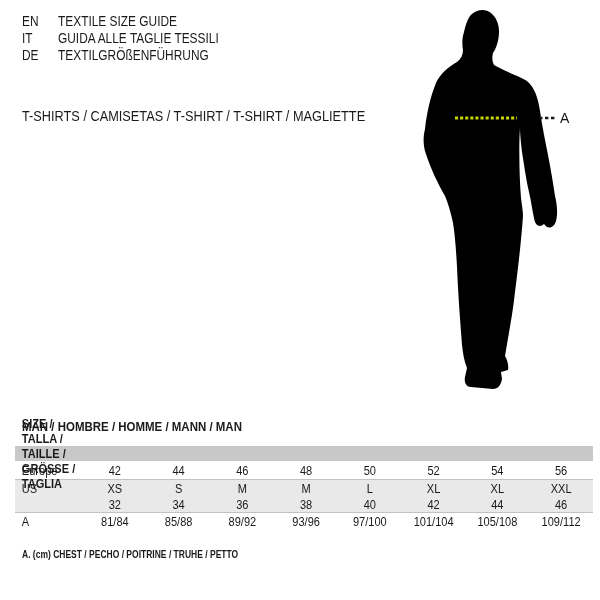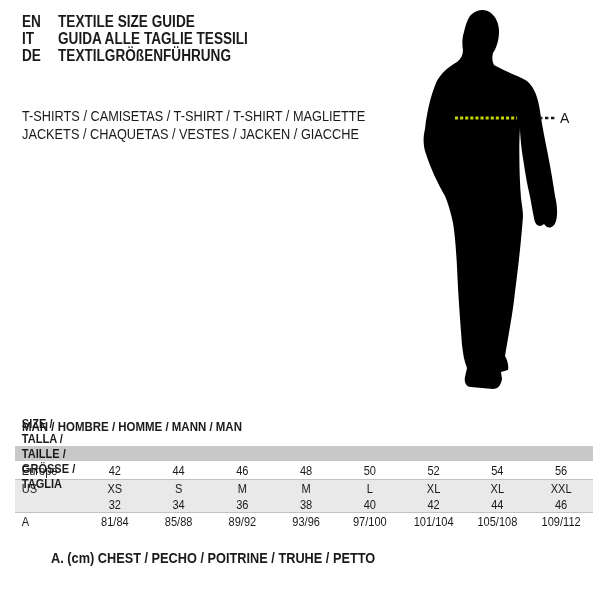--- a/index.html
+++ b/index.html
@@ -7,21 +7,21 @@
     width:600px;height:600px;position:relative;overflow:hidden;
     background:#ffffff;
     font-family:"Liberation Sans","DejaVu Sans",sans-serif;
     color:#1a1a1a;
     -webkit-font-smoothing:antialiased;
   }
   .cond{display:inline-block;transform:scaleX(0.85);transform-origin:0 50%;white-space:nowrap;}
 
   
   .lang-block{position:absolute;left:22px;top:13px;}
-  .lang-row{display:flex;line-height:17px;font-size:16px;font-weight:bold;}
+  .lang-row{display:flex;line-height:17px;font-size:14px;font-weight:normal;}
   .lang-code{width:36px;flex:0 0 36px;}
 
   
   .cat-block{position:absolute;left:22px;top:107px;}
   .cat-line{font-size:15px;font-weight:normal;line-height:18px;}
 
   
   .figure-svg{position:absolute;left:0;top:0;width:600px;height:600px;}
   .measure-a{font-family:"Liberation Sans","DejaVu Sans",sans-serif;font-size:14px;fill:#141414;}
 
@@ -34,21 +34,21 @@
   .thead .tlabel{font-weight:bold;}
   .tlabel{flex:0 0 80px;padding-left:8px;box-sizing:border-box;font-size:13px;}
   .trow{display:flex;align-items:center;height:16px;}
   .trow:nth-child(1){height:17px;}
   .trow:nth-child(4){height:17px;}
   .tbody .trow:nth-child(2),.tbody .trow:nth-child(4){border-top:1px solid #c2c2c2;}
   .trow.shaded{background:#e9e9e9;}
   .tcell{flex:1 1 0;text-align:center;font-size:13px;}
 
   
-  .footnote{position:absolute;left:22px;top:549px;font-size:15px;font-weight:bold;margin-left:29px;}
+  .footnote{position:absolute;left:22px;top:549px;font-size:10px;font-weight:bold;}
 </style>
 </head>
 <body>
 
 <div class="lang-block">
   <div class="lang-row">
     <span class="lang-code"><span class="cond">EN</span></span>
     <span class="cond">TEXTILE SIZE GUIDE</span>
   </div>
   <div class="lang-row">
@@ -56,21 +56,20 @@
     <span class="cond">GUIDA ALLE TAGLIE TESSILI</span>
   </div>
   <div class="lang-row">
     <span class="lang-code"><span class="cond">DE</span></span>
     <span class="cond">TEXTILGRÖßENFÜHRUNG</span>
   </div>
 </div>
 
 <div class="cat-block">
   <div class="cat-line"><span class="cond">T-SHIRTS / CAMISETAS / T-SHIRT / T-SHIRT / MAGLIETTE</span></div>
-  <div class="cat-line"><span class="cond">JACKETS / CHAQUETAS / VESTES / JACKEN / GIACCHE</span></div>
 </div>
 
 <svg class="figure-svg" viewBox="0 0 600 600" aria-hidden="true">
   <path d="M 472,14
            C 478,9 486,9 491,13
            C 496,17 499,24 499,31
            C 499,39 497,47 493,53
            C 492,57 492,61 494,65
            C 504,71 517,75 527,81
            C 535,88 538,98 540,111

